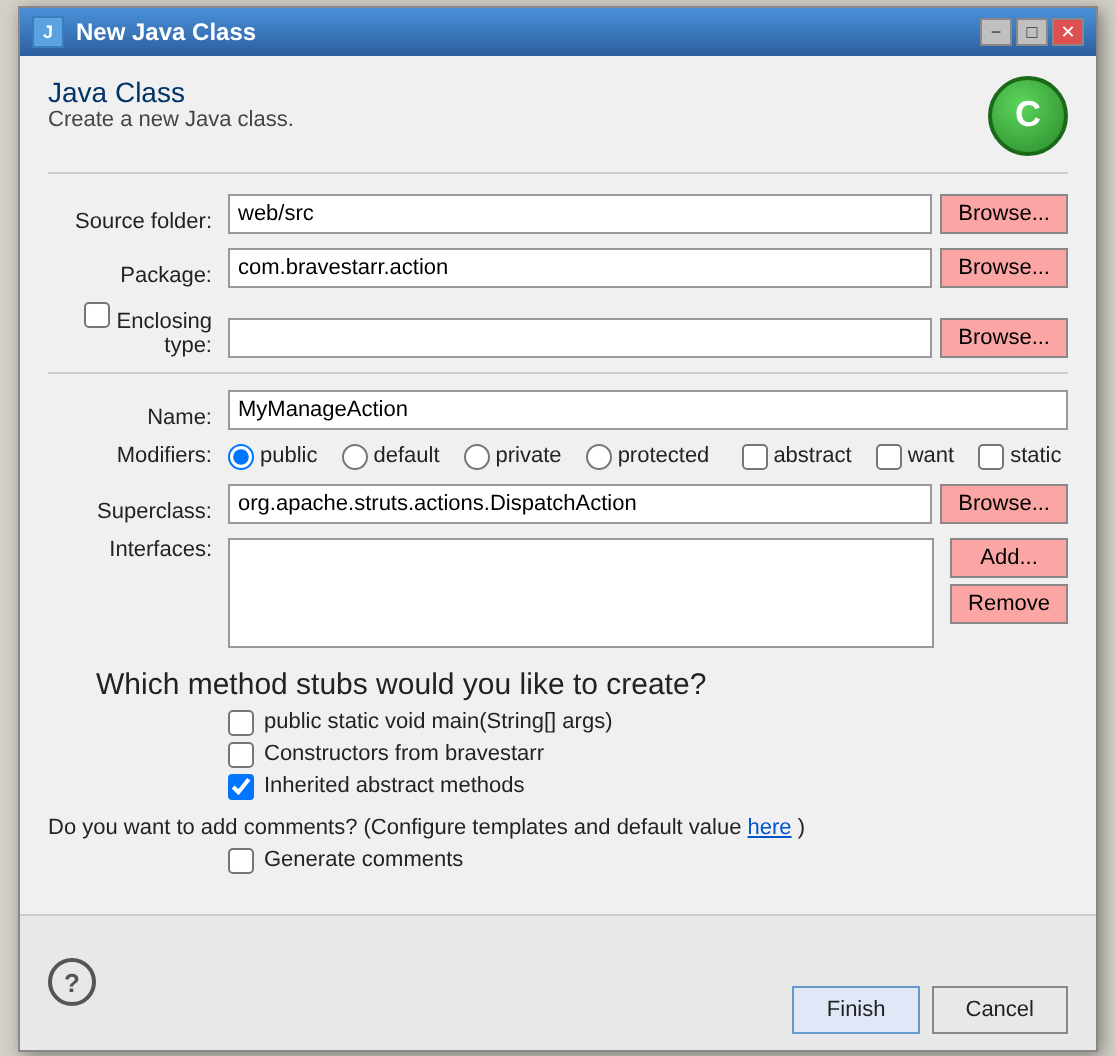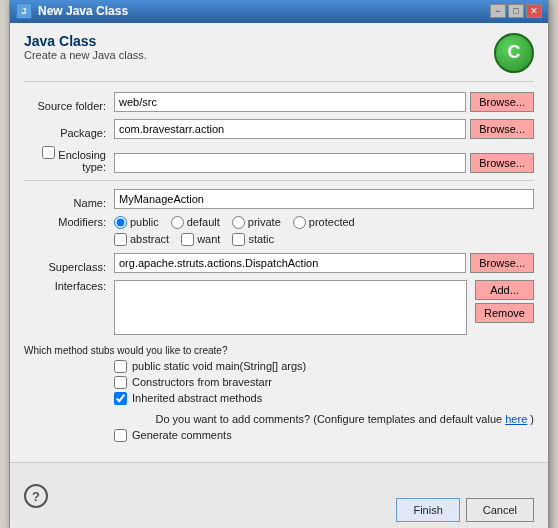--- a/index.html
+++ b/index.html
@@ -73,21 +73,21 @@
     .header-section {
       display: flex;
       align-items: flex-start;
       justify-content: space-between;
       margin-bottom: 10px;
       padding-bottom: 8px;
       border-bottom: 1px solid #ccc;
     }
     .header-text h2 {
       font-size: 14px;
-      font-weight: bold;
+      font-weight: normal;
       color: #003366;
     }
     .header-text p {
       font-size: 11px;
       color: #444;
     }
     .logo-circle {
       width: 40px;
       height: 40px;
       border-radius: 50%;
@@ -132,22 +132,22 @@
       cursor: pointer;
       white-space: nowrap;
     }
     .modifiers-row {
       display: flex;
       margin-bottom: 7px;
     }
     .modifiers-content {
       flex: 1;
       display: flex;
-      flex-direction: column;
-      gap: 4px;
+      flex-direction: row;
+      gap: 16px;
     }
     .radio-group {
       display: flex;
       gap: 12px;
       align-items: center;
     }
     .radio-item {
       display: flex;
       align-items: center;
       gap: 3px;
@@ -184,41 +184,41 @@
     .interfaces-buttons {
       display: flex;
       flex-direction: column;
       gap: 3px;
       margin-left: 4px;
     }
     .stubs-section {
       margin-bottom: 8px;
     }
     .stubs-title {
-      font-size: 10px;
+      font-size: 15px;
       color: #222;
       margin-bottom: 4px;
+      margin-left: 24px;
     }
     .stub-item {
       display: flex;
       align-items: center;
       gap: 5px;
       margin-bottom: 3px;
       margin-left: 90px;
       font-size: 11px;
       color: #222;
     }
     .comments-section {
       margin-bottom: 10px;
     }
     .comments-text {
       font-size: 11px;
       color: #222;
       margin-bottom: 4px;
-      text-align: right;
     }
     .comments-text a {
       color: #0055cc;
       text-decoration: underline;
       cursor: pointer;
     }
     .generate-check {
       display: flex;
       align-items: center;
       gap: 5px;

